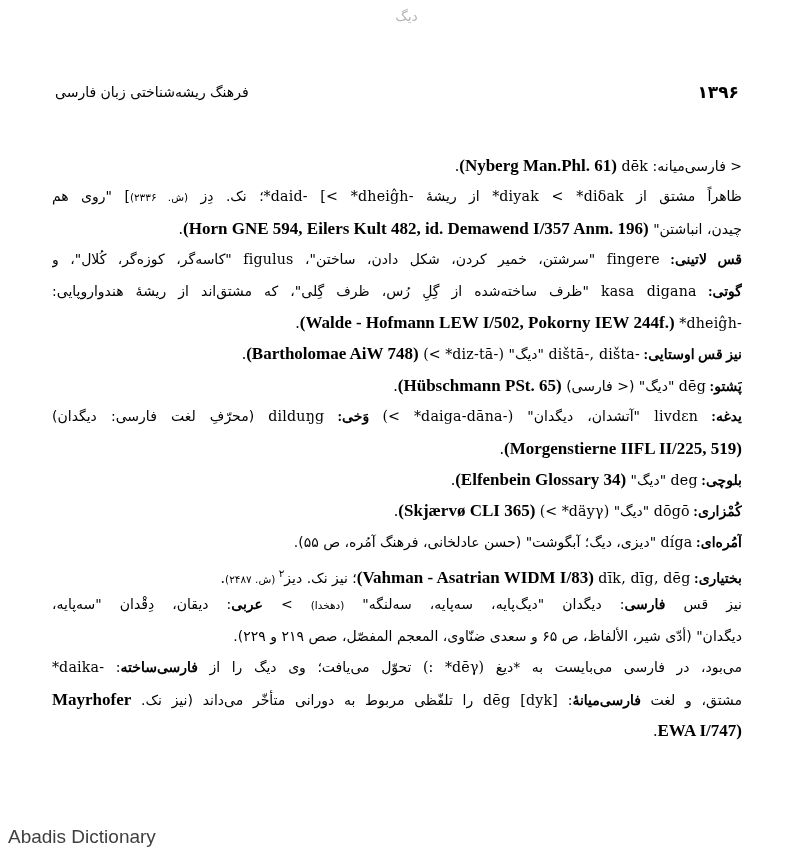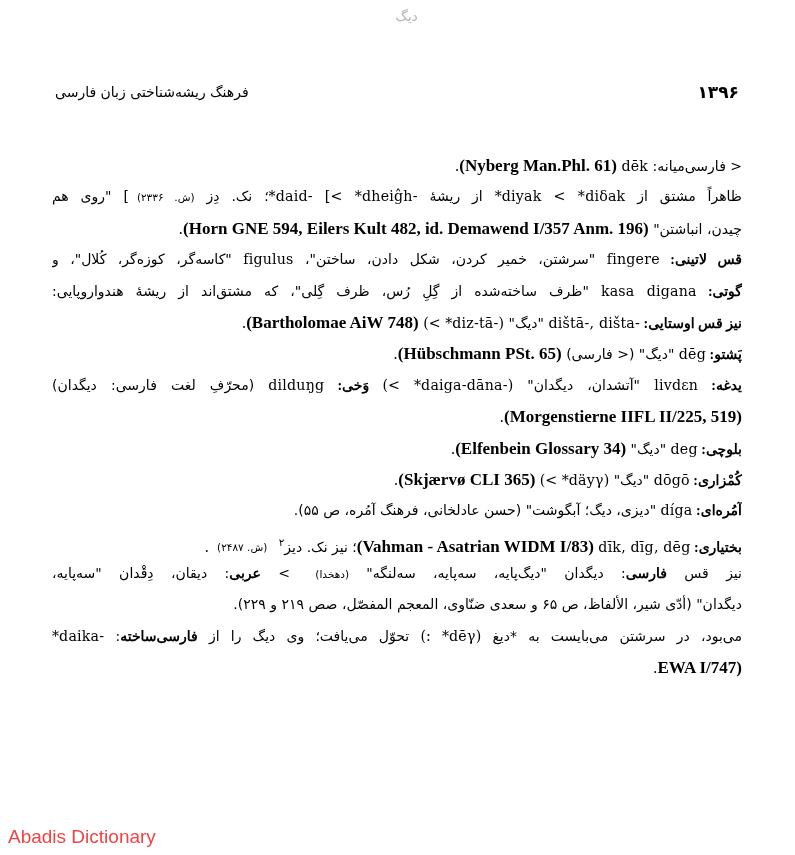--- a/index.html
+++ b/index.html
@@ -85,28 +85,28 @@
     }
     .lang {
       font-weight: bold;
       font-family: Liberation Serif, serif;
       font-size: 14px;
     }
     .fa {
       font-family: "DejaVu Sans", sans-serif;
       font-size: 14px;
     }
-    .small { font-size: 10.5px; margin-left: 8px; }
+    .small { font-size: 10.5px; }
     .watermark {
       position: absolute;
       left: 8px;
       top: 826px;
       font-family: "Liberation Sans", sans-serif;
       font-size: 19px;
-      color: #ef4444;
+      color: #404040;
     }
   </style>
 </head>
 <body>
 
 <div class="headword">دیگ</div>
 
 <div class="running-head">
   <span class="running-title">فرهنگ ریشه‌شناختی زبان فارسی</span>
   <span class="page-number">۱۳۹۶</span>
@@ -127,20 +127,23 @@
   </span>
 
   <span class="line full">
     <span class="lang">قس لاتینی: </span><span class="lat">fingere</span><span class="fa"> "سرشتن، خمیر کردن، شکل دادن، ساختن"، </span><span class="lat">figulus</span><span class="fa"> "کاسه‌گر، کوزه‌گر، کُلال"، و</span>
   </span>
 
   <span class="line full">
     <span class="lang">گوتی: </span><span class="lat">kasa digana</span><span class="fa"> "ظرف ساخته‌شده از گِلِ رُس، ظرف گِلی"، که مشتق‌اند از ریشهٔ هندواروپایی:</span>
   </span>
 
+  <span class="line right">
+    <span class="lat">*dheiĝh-</span> <span class="ref">(Walde - Hofmann LEW I/502, Pokorny IEW 244f.)</span><span>.</span>
+  </span>
 
   <span class="line right">
     <span class="lang">نیز قس اوستایی: </span><span class="lat">dištā-, dišta-</span><span class="fa"> "دیگ" </span><span class="lat">(&lt; *diz-tā-)</span> <span class="ref">(Bartholomae AiW 748)</span><span>.</span>
   </span>
 
   <span class="line right">
     <span class="lang">پَشتو: </span><span class="lat">dēg</span><span class="fa"> "دیگ" (&lt; فارسی) </span><span class="ref">(Hübschmann PSt. 65)</span><span>.</span>
   </span>
 
   <span class="line full">
@@ -171,23 +174,26 @@
   <span class="line full">
     <span class="fa">نیز قس </span><span class="lang">فارسی</span><span class="fa">: دیگدان "دیگ‌پایه، سه‌پایه، سه‌لنگه" </span><span class="fa small">(دهخدا)</span><span class="fa"> &gt; </span><span class="lang">عربی</span><span class="fa">: دیقان، دِقْدان "سه‌پایه،</span>
   </span>
 
   <span class="line right">
     <span class="fa">دیگدان" (أدّی شیر، الألفاظ، ص ۶۵ و سعدی ضنّاوی، المعجم المفصّل، صص ۲۱۹ و ۲۲۹).</span>
   </span>
 
 
   <span class="line full">
-    <span class="fa">می‌بود، در سرشتن می‌بایست به *دیغ </span><span class="lat">(: *dēγ)</span><span class="fa"> تحوّل می‌یافت؛ وی دیگ را از </span><span class="lang">فارسی‌ساخته</span><span class="fa">: </span><span class="lat">*daika-</span>
+    <span class="fa">می‌بود، در فارسی می‌بایست به *دیغ </span><span class="lat">(: *dēγ)</span><span class="fa"> تحوّل می‌یافت؛ وی دیگ را از </span><span class="lang">فارسی‌ساخته</span><span class="fa">: </span><span class="lat">*daika-</span>
   </span>
 
+  <span class="line full">
+    <span class="fa">مشتق، و لغت </span><span class="lang">فارسی‌میانهٔ</span><span class="fa">: </span><span class="lat">dēg [dyk]</span><span class="fa"> را تلفّظی مربوط به دورانی متأخّر می‌داند (نیز نک. </span><span class="ref">Mayrhofer</span>
+  </span>
 
   <span class="line right">
     <span class="ref">EWA I/747)</span><span>.</span>
   </span>
 
 </div>
 
 <div class="watermark">Abadis Dictionary</div>
 
 </body></html>

